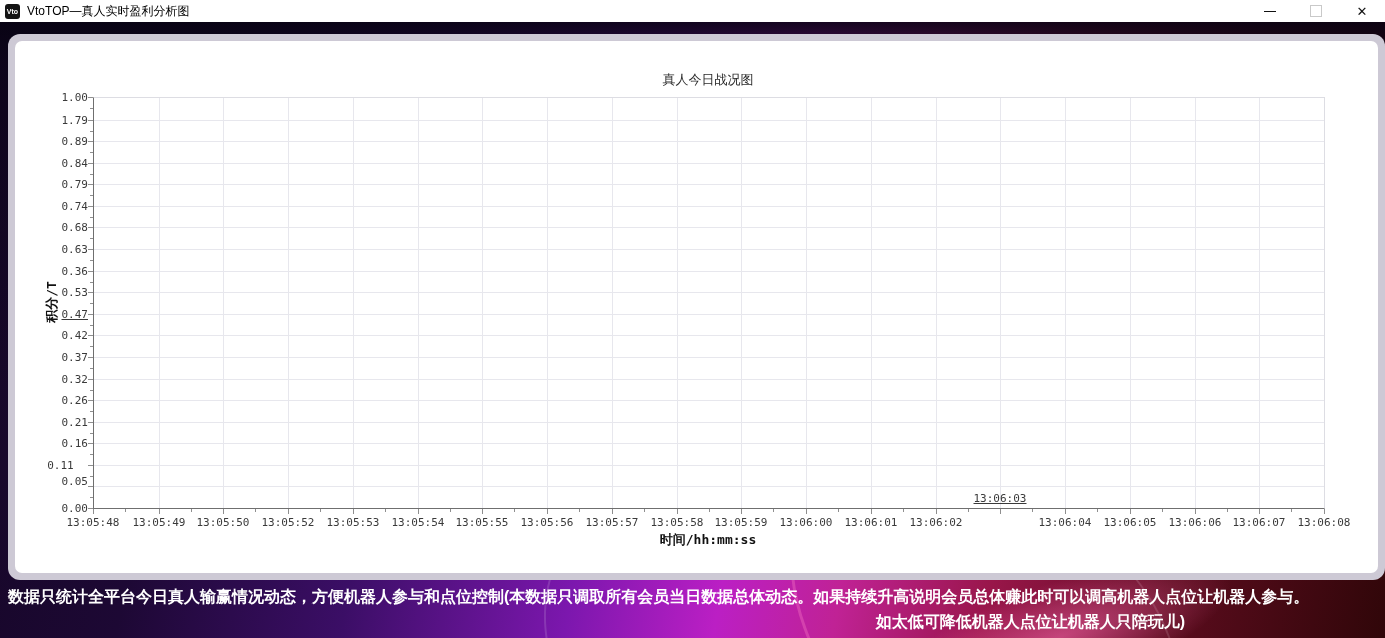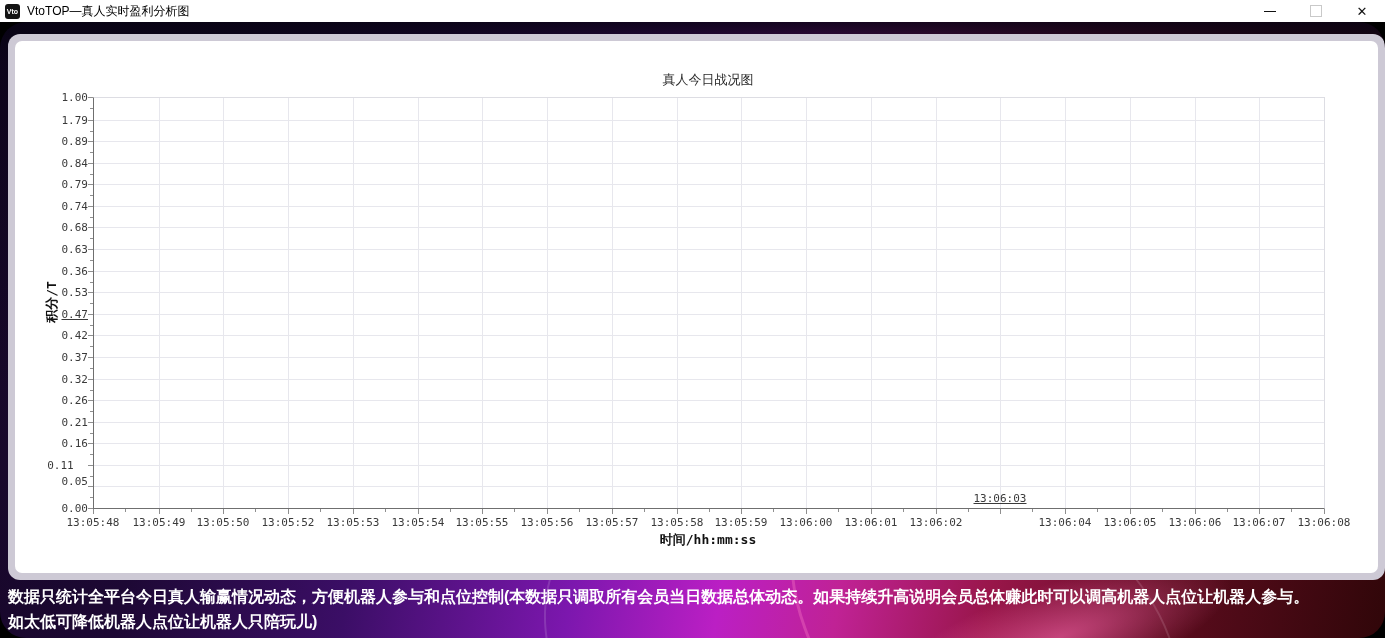--- a/index.html
+++ b/index.html
@@ -24,21 +24,20 @@
   .min-glyph{width:12px;height:1px;background:#111;}
   .max-glyph{width:10px;height:10px;border:1px solid #c9c9c9;background:transparent;}
   .close-glyph{font-size:13px;color:#111;line-height:1;font-family:"DejaVu Sans",sans-serif;}
 
   
   .content{
     position:absolute;top:22px;left:0;width:1385px;height:616px;overflow:hidden;
     background:
       linear-gradient(180deg, rgba(7,3,18,0.92) 0%, rgba(7,3,18,0.55) 7%, rgba(7,3,18,0) 60%),
       linear-gradient(100deg,#150726 0%,#1d0834 15%,#3b0e66 30%,#7c17ae 45%,#bb1fc4 55%,#c02295 63%,#99164a 73%,#5c0c1e 85%,#300609 100%);
-    border-radius: 26px;
   }
   .streak{position:absolute;border-radius:50%;z-index:1;}
   #streak1{left:780px;top:330px;width:760px;height:520px;border:3px solid rgba(255,130,200,0.33);transform:rotate(18deg);}
   #streak2{left:540px;top:420px;width:640px;height:420px;border:2px solid rgba(255,255,255,0.14);transform:rotate(12deg);}
   #streak3{left:880px;top:560px;width:360px;height:110px;background:radial-gradient(ellipse at center, rgba(255,110,180,0.55), rgba(255,110,180,0) 70%);transform:rotate(-18deg);}
 
   
   .panel{
     position:absolute;left:8px;top:12px;width:1377px;height:546px;
     background:#cdc9d5;border-radius:12px;z-index:2;
@@ -68,21 +67,21 @@
   }
   .yaxis-title{
     position:absolute;left:37px;top:261px;transform:translate(-50%,-50%) rotate(-90deg);
     white-space:nowrap;font-weight:bold;font-size:13px;color:#111;
     font-family:"DejaVu Sans Mono","DejaVu Sans",monospace;
   }
 
   
   .footer{
     position:absolute;left:0;top:558px;width:1185px;box-sizing:border-box;
-    padding:4px 0 0 8px;z-index:3;
+    padding:4px 0 0 8px;z-index:3;text-align:right;
   }
   .footer-line{
     font-size:16px;font-weight:bold;color:#ffffff;line-height:25px;white-space:nowrap;
     font-family:"Liberation Sans",sans-serif;
   }
 </style>
 </head>
 <body>
 
 <div class="titlebar">

